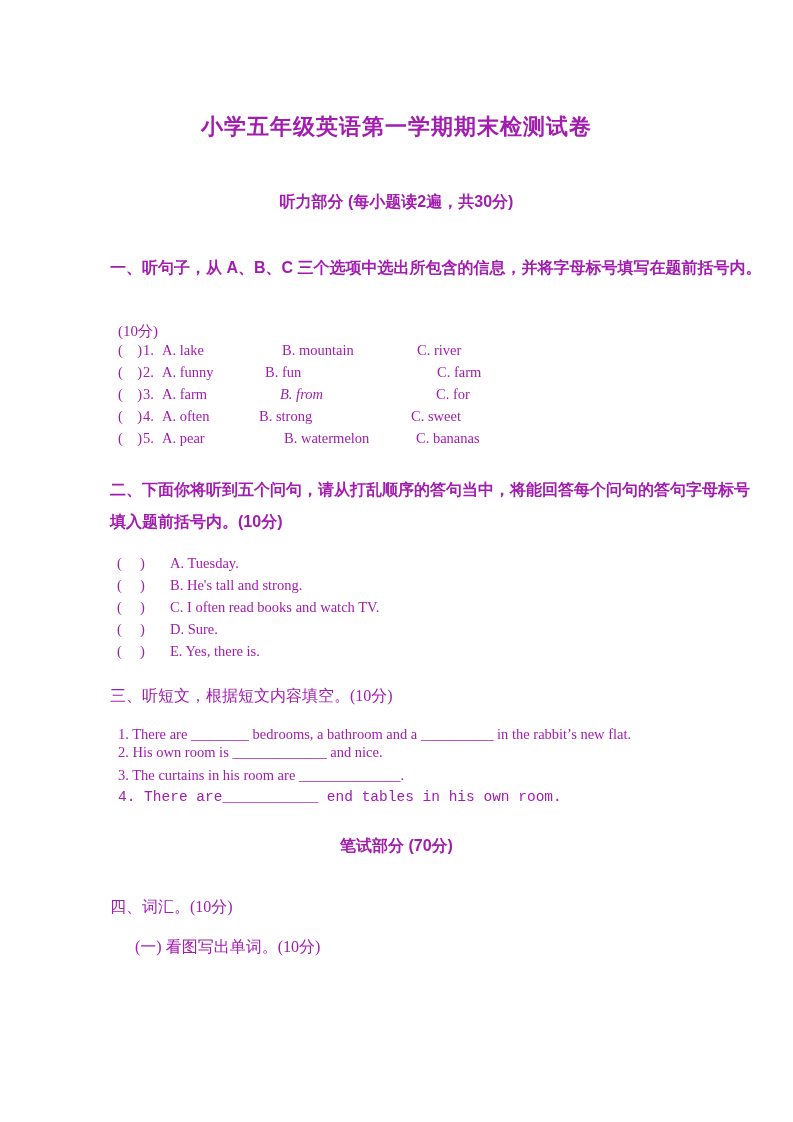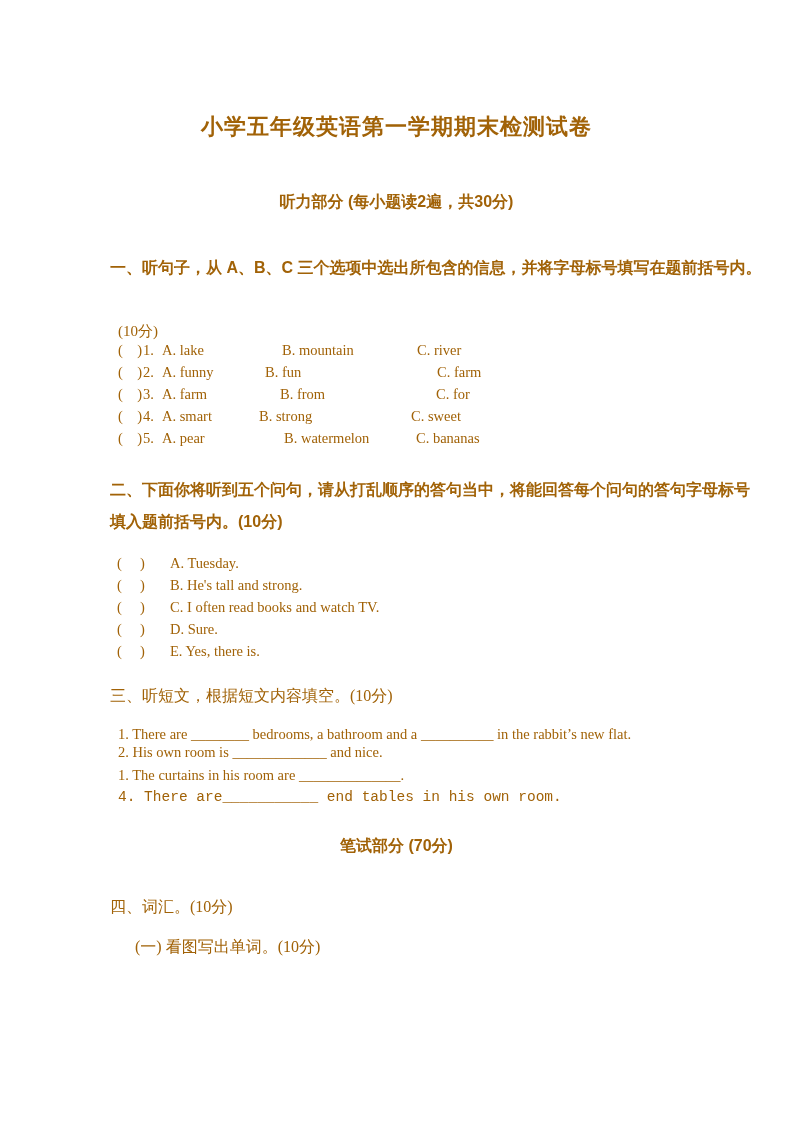--- a/index.html
+++ b/index.html
@@ -1,39 +1,39 @@
 <!DOCTYPE html>
 <html><head>
 <meta charset="utf-8">
 <style>
   html,body{margin:0;padding:0;}
   body{width:793px;height:1122px;background:#ffffff;}
   .page{
     position:relative;width:793px;height:984px;background:#ffffff;
-    color:#a16207;overflow:hidden;
+    color:#a21caf;overflow:hidden;
     font-family:"Liberation Serif","DejaVu Serif",serif;
   }
   .abs{position:absolute;white-space:pre;}
   .center{left:0;width:100%;text-align:center;}
   
   .cjk-b{font-family:"Liberation Sans","DejaVu Sans",sans-serif;font-weight:700;}
   
   .cjk-r{font-family:"Liberation Serif","DejaVu Serif",serif;font-weight:400;}
   .doc-title{top:112px;font-size:22px;letter-spacing:1px;}
   .part-head{font-size:16px;}
   .sec-head{font-size:16px;}
   .en{font-size:14.5px;line-height:20px;}
   .row{position:absolute;left:0;width:100%;height:20px;}
   .row span{position:absolute;white-space:pre;font-size:14.5px;line-height:20px;}
   .br{left:118px;}
   .num{left:143px;}
   .oa{left:162px;}
   .q1 .ob{left:282px;} .q1 .oc{left:417px;}
   .q2 .ob{left:265px;} .q2 .oc{left:437px;}
-  .q3 .ob{left:280px;} .q3 .oc{left:436px;}
+  .q3 .ob{left:280px;font-style:italic;} .q3 .oc{left:436px;}
   .q4 .ob{left:259px;} .q4 .oc{left:411px;}
   .q5 .ob{left:284px;} .q5 .oc{left:416px;}
   .br2{left:117px;}
   .lbl2{left:170px;}
   .s3line{left:118px;}
 </style>
 </head>
 <body>
 
 <div class="page">
@@ -62,21 +62,21 @@
   <div class="row q3" style="top:384px;">
     <span class="br">(    )</span>
     <span class="num">3.</span>
     <span class="oa">A. farm</span>
     <span class="ob">B. from</span>
     <span class="oc">C. for</span>
   </div>
   <div class="row q4" style="top:406px;">
     <span class="br">(    )</span>
     <span class="num">4.</span>
-    <span class="oa">A. smart</span>
+    <span class="oa">A. often</span>
     <span class="ob">B. strong</span>
     <span class="oc">C. sweet</span>
   </div>
   <div class="row q5" style="top:428px;">
     <span class="br">(    )</span>
     <span class="num">5.</span>
     <span class="oa">A. pear</span>
     <span class="ob">B. watermelon</span>
     <span class="oc">C. bananas</span>
   </div>
@@ -102,21 +102,21 @@
   </div>
   <div class="row" style="top:641px;">
     <span class="br2">(     )</span>
     <span class="lbl2">E. Yes, there is.</span>
   </div>
 
   <div class="abs cjk-r sec-head" style="top:686px;left:110px;">三、听短文，根据短文内容填空。(10分)</div>
 
   <div class="abs en s3line" style="top:724px;">1. There are ________ bedrooms, a bathroom and a __________ in the rabbit’s new flat.</div>
   <div class="abs en s3line" style="top:742px;">2. His own room is _____________ and nice.</div>
-  <div class="abs en s3line" style="top:765px;">1. The curtains in his room are ______________.</div>
+  <div class="abs en s3line" style="top:765px;">3. The curtains in his room are ______________.</div>
   <div class="abs en s3line" style="top:787px;font-family:Liberation Mono, monospace;">4. There are___________ end tables in his own room.</div>
 
   <div class="abs center cjk-b part-head" style="top:836px;">笔试部分 (70分)</div>
 
   <div class="abs cjk-r sec-head" style="top:897px;left:110px;">四、词汇。(10分)</div>
   <div class="abs cjk-r sec-head" style="top:937px;left:135px;">(一) 看图写出单词。(10分)</div>
 
 </div>
 
 </body></html>

